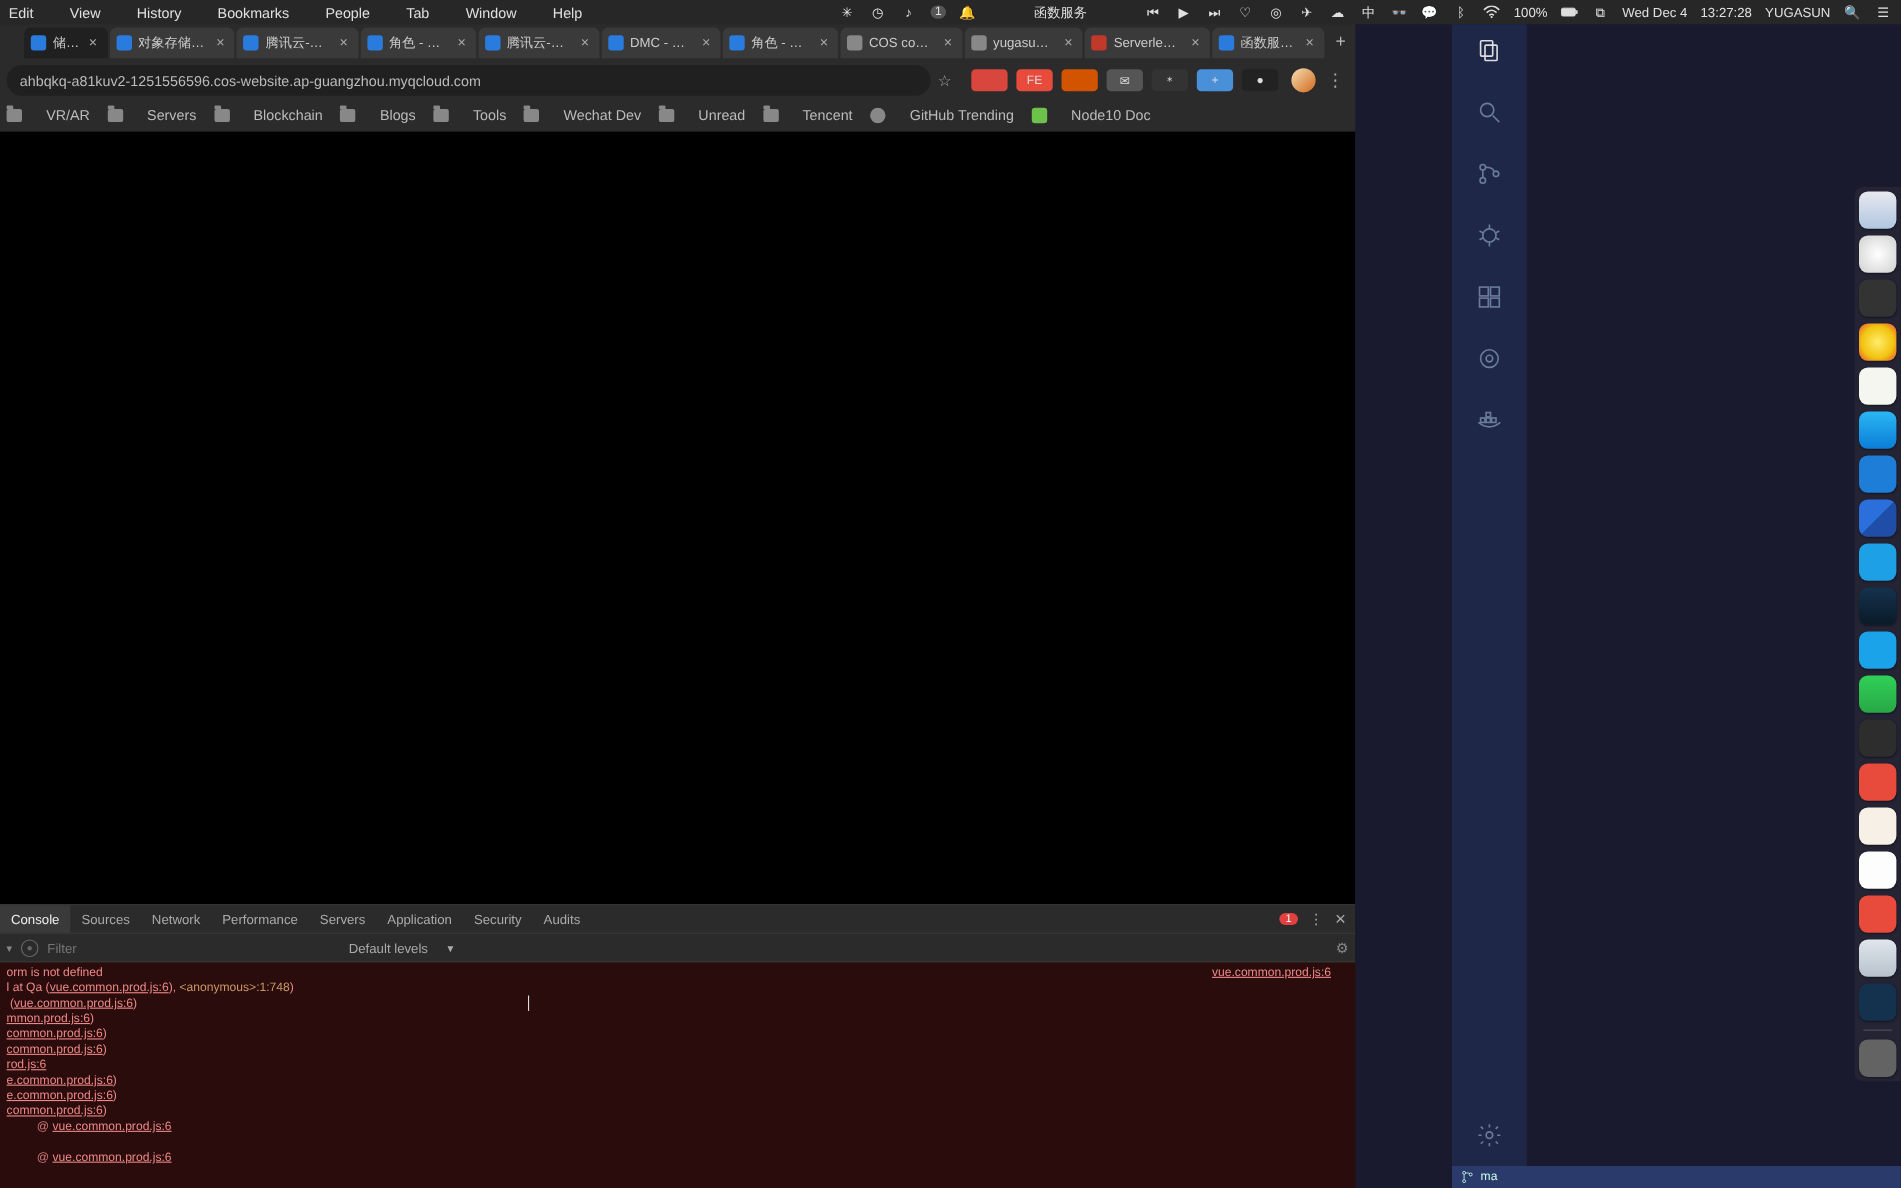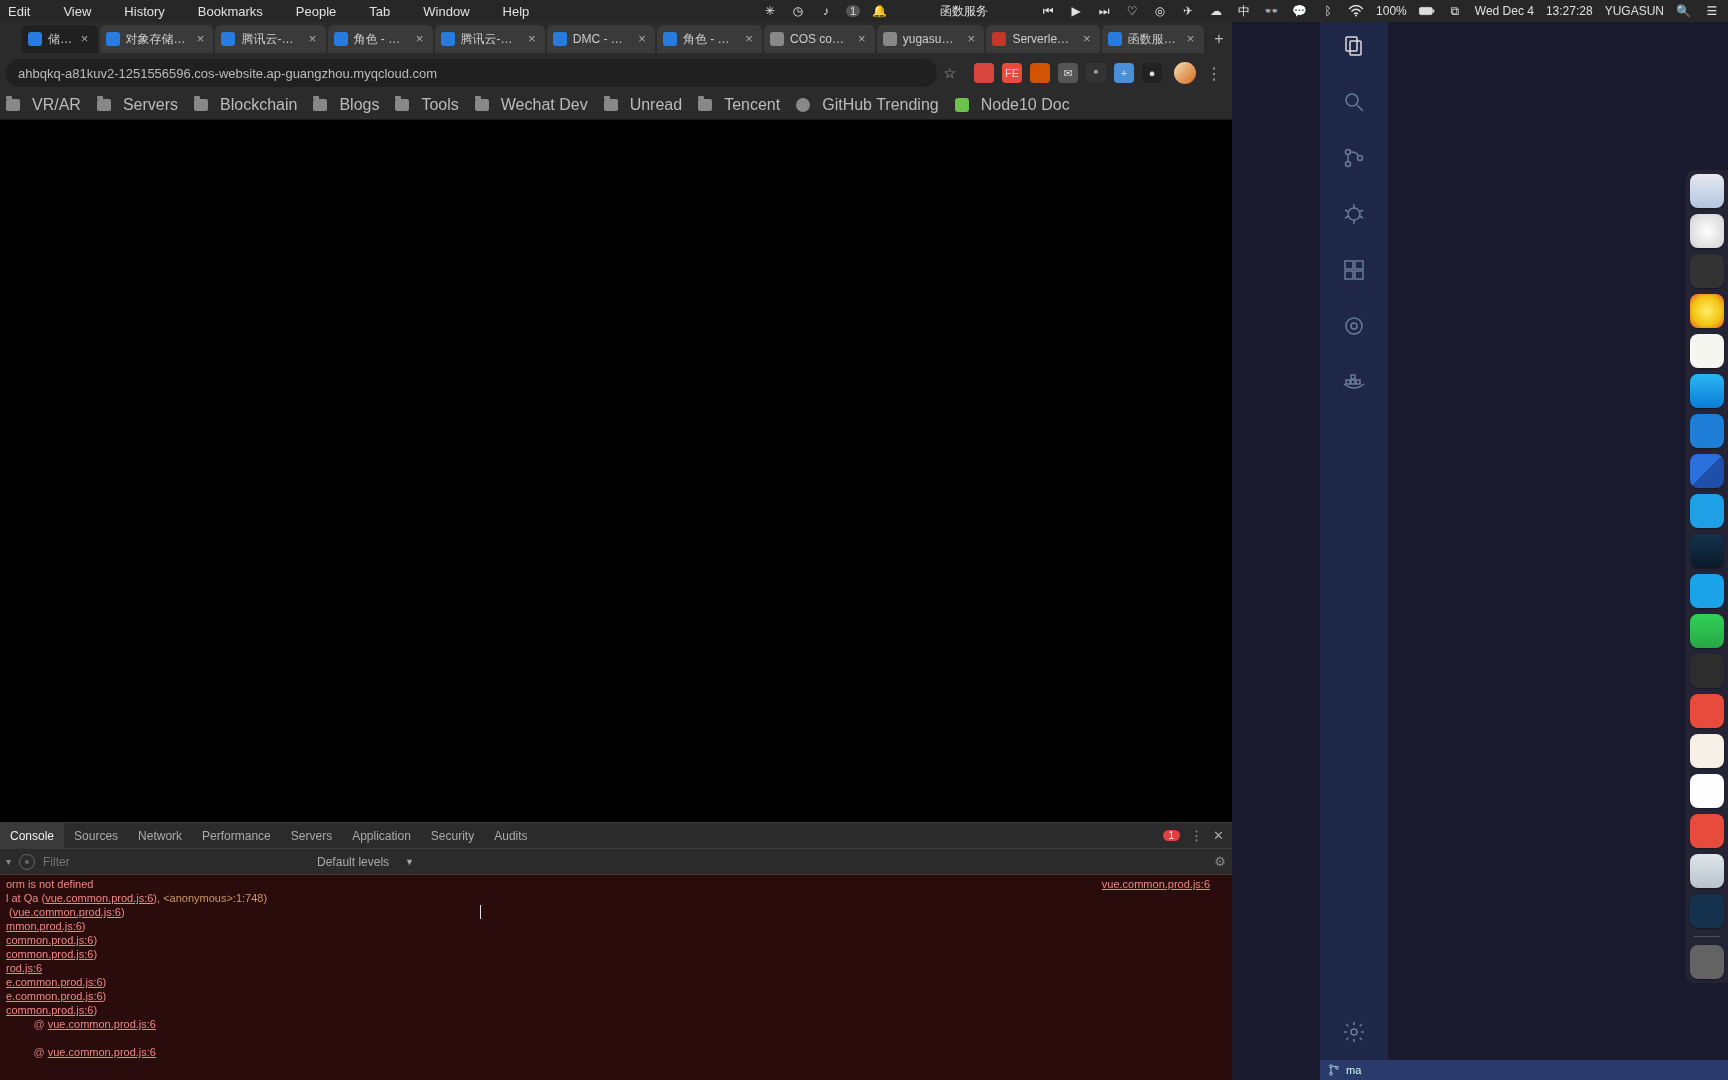--- a/index.html
+++ b/index.html
@@ -19,27 +19,27 @@
 .tab { height: 28px; background: #3a3a3a; border-radius: 6px 6px 0 0; display: flex; align-items: center; padding: 0 6px; font-size: 12px; color: #ccc; gap: 6px; max-width: 116px; overflow: hidden; }
 .tab .favicon { width: 14px; height: 14px; border-radius: 3px; flex-shrink: 0; }
 .tab .tab-title { white-space: nowrap; overflow: hidden; text-overflow: ellipsis; flex: 1; }
 .tab .tab-close { width: 14px; height: 14px; color: #aaa; font-size: 13px; flex-shrink: 0; text-align: center; line-height: 14px; }
 .tab.active { background: #202020; }
 .new-tab { width: 28px; height: 28px; color: #bbb; display: flex; align-items: center; justify-content: center; font-size: 16px; }
 
 .addrbar { height: 34px; background: #2b2b2b; display: flex; align-items: center; padding: 0 6px; gap: 6px; }
 .url { flex: 1; height: 28px; background: #202020; border-radius: 14px; color: #bbb; font-size: 13px; display: flex; align-items: center; padding: 0 12px; border: none; outline: none; }
 .addr-icons { display: flex; gap: 8px; align-items: center; padding: 0 6px; }
-.addr-icon { width: 20px; height: 20px; border-radius: 4px; display: flex; align-items: center; justify-content: center; font-size: 11px; color: #ddd; }
+.addr-icon { width: 33px; height: 20px; border-radius: 4px; display: flex; align-items: center; justify-content: center; font-size: 11px; color: #ddd; }
 .star-icon { color: #aaa; font-size: 14px; margin-right: 6px; }
 .avatar { width: 22px; height: 22px; border-radius: 50%; background: linear-gradient(135deg,#f5deb3,#d2691e); }
 .kebab { color: #aaa; font-size: 16px; padding: 0 4px; }
 
 .bookbar { height: 30px; background: #2b2b2b; display: flex; align-items: center; padding: 0 6px; gap: 16px; border-bottom: 1px solid #1a1a1a; }
-.bm { display: flex; align-items: center; gap: 12px; color: #bbb; font-size: 16px; }
+.bm { display: flex; align-items: center; gap: 22px; color: #bbb; font-size: 13px; }
 .bm .folder-icon { width: 14px; height: 12px; background: #888; border-radius: 2px; position: relative; }
 .bm .folder-icon::before { content: ""; position: absolute; top: -3px; left: 0; width: 6px; height: 3px; background: #888; border-radius: 1px 1px 0 0; }
 .bm .gh-icon { width: 14px; height: 14px; background: #888; border-radius: 50%; }
 .bm .node-icon { width: 14px; height: 14px; background: #6cc24a; border-radius: 3px; }
 
 .viewport { flex: 1; background: #000; position: relative; }
 
 
 .devtools { position: absolute; left: 0; right: 0; bottom: 0; height: 258px; background: #2b2b2b; display: flex; flex-direction: column; border-top: 1px solid #3a3a3a; }
 .dt-tabs { height: 26px; display: flex; align-items: center; background: #2b2b2b; border-bottom: 1px solid #3a3a3a; font-size: 12px; color: #aaa; }

